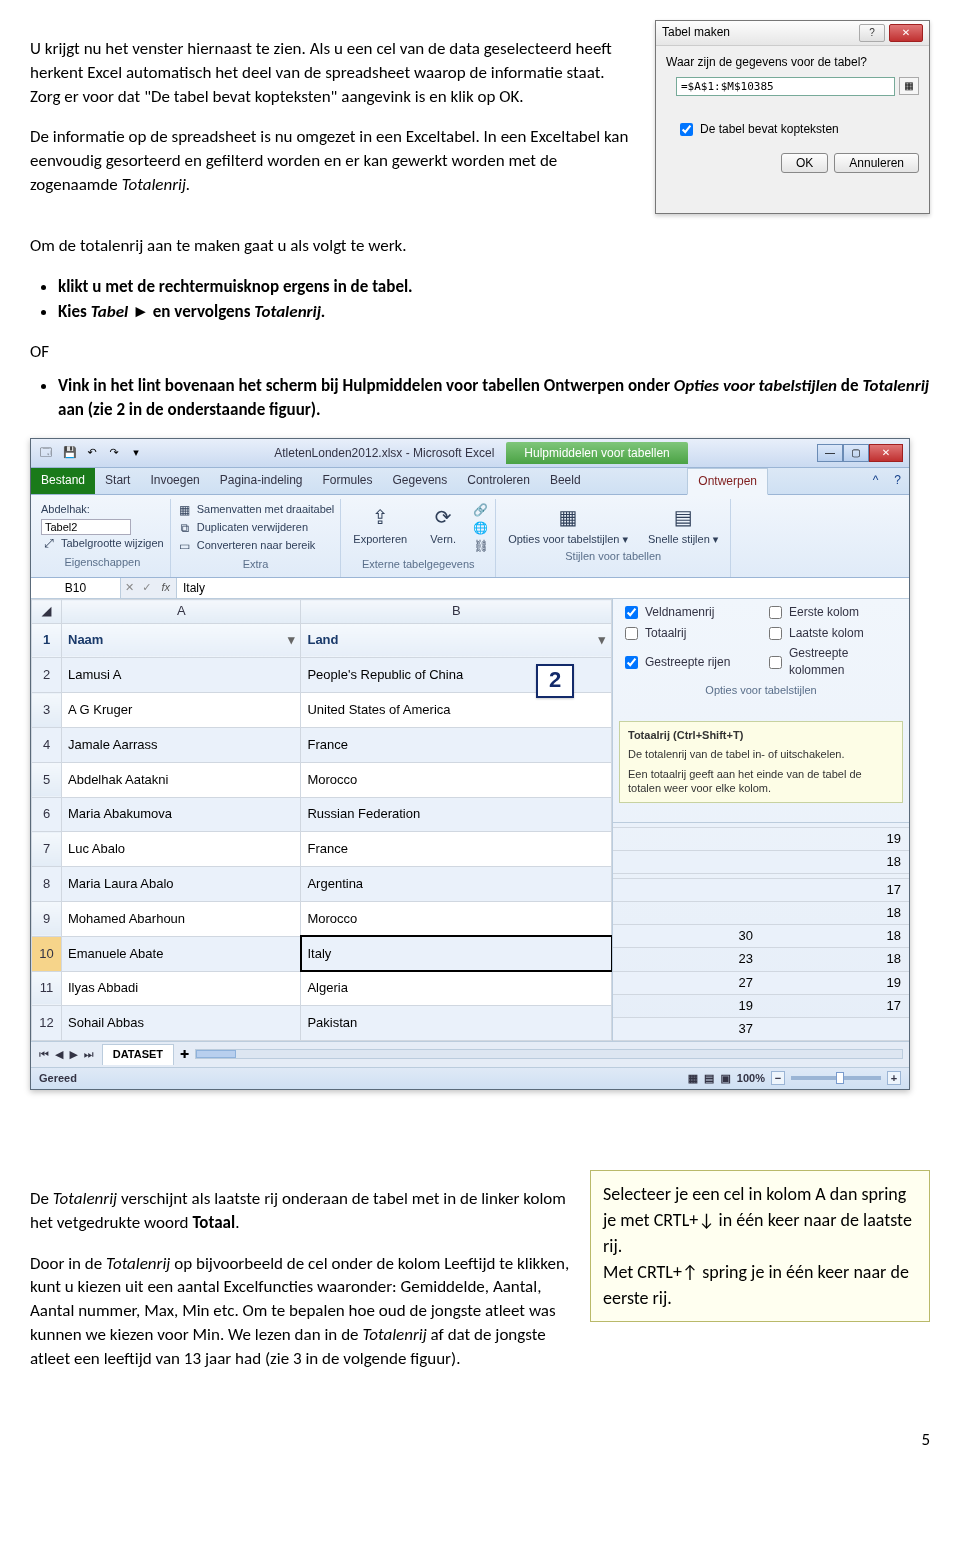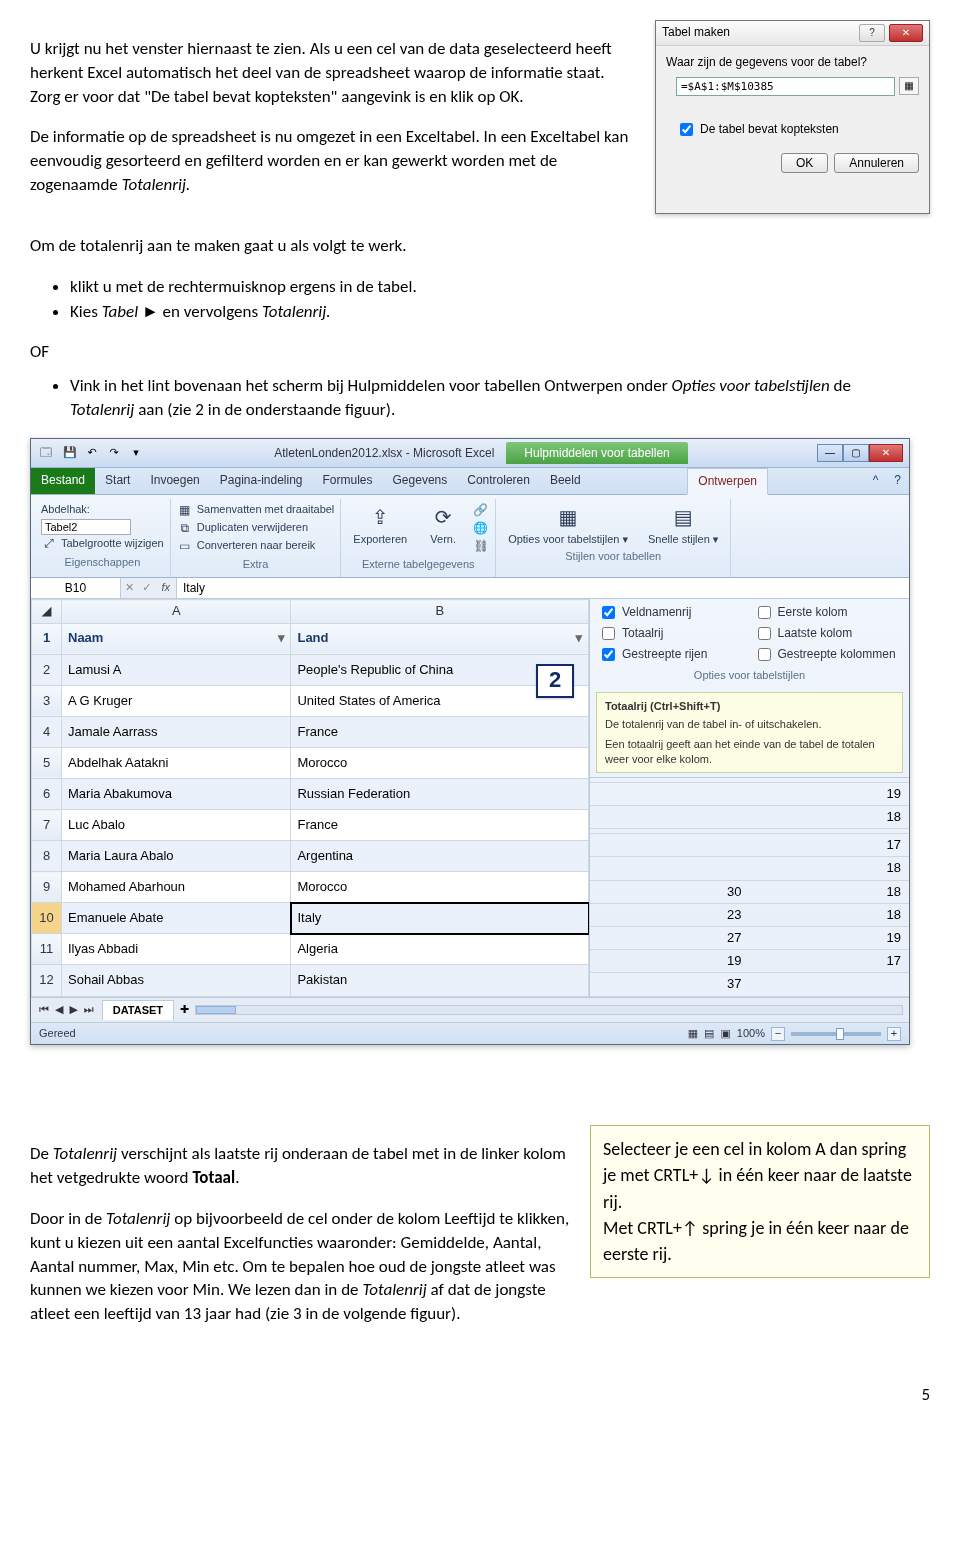--- a/index.html
+++ b/index.html
@@ -62,21 +62,21 @@
     padding: 6px 10px 10px;
   }
   .dlg-btn {
     padding: 2px 14px; font-size: 12px;
     border: 1px solid #888; border-radius: 3px;
     background: linear-gradient(#fdfdfd,#e4e4e4);
   }
 
   .italic { font-style: italic; }
   ul { margin: 4px 0 16px 28px; padding: 0; }
-  li { margin: 2px 12px; }
+  li { margin: 2px 0; font-weight: bold; }
   .of { margin: 0 0 10px 0; }
 
   
   .excel {
     border: 1px solid #5a6a7a; width: 880px; font-family: "Segoe UI", Tahoma, sans-serif;
     font-size: 11px; box-shadow: 0 2px 6px rgba(0,0,0,.25); margin-bottom: 80px;
     position: relative;
   }
   .ex-title {
     display:flex; align-items:center; justify-content:space-between;
@@ -129,22 +129,22 @@
   .grid table { border-collapse: collapse; flex:1; font-size:13px; }
   .grid th, .grid td { border:1px solid #d0d7e0; padding:2px 6px; text-align:left; }
   .grid thead th { background: linear-gradient(#f4f8fc,#e3ecf6); font-weight:normal; text-align:center; color:#334; }
   .grid .rownum { background: linear-gradient(#f4f8fc,#e3ecf6); text-align:center; width:30px; color:#334; }
   .grid tr.header-row td { background: linear-gradient(#f5f9fd,#e6eef8); font-weight:bold; color:#1a3a6a; }
   .grid tr.band td { background:#eaf1fa; }
   .grid tr.sel .rownum { background:#f6d48a; }
   .grid tr.sel td:nth-child(3) { outline:2px solid #000; outline-offset:-1px; }
 
   .sidepanel {
-    width: 320px; border-left:1px solid #bcd; background: linear-gradient(#f1f6fc,#e6eef8);
-    font-size:12px; display:flex; flex-direction:column;
+    width: 297px; border-left:1px solid #bcd; background: linear-gradient(#f1f6fc,#e6eef8);
+    font-size:12px; display:flex; flex-direction:column;gap:15px;
   }
   .optgrid { display:grid; grid-template-columns: 1fr 1fr; gap:2px 8px; padding:4px 8px; }
   .optgrid label { display:flex; align-items:center; gap:4px; color:#334; }
   .optgrid .sub { grid-column: 1 / -1; text-align:center; color:#5a6f8a; font-size:11px; padding-top:2px;}
   .tooltip {
     margin:4px 6px; border:1px solid #c7d2a0; background:#fdfde6; padding:6px 8px;
     color:#333; font-size:11px; line-height:1.3;
   }
   .tooltip .tt-title { font-weight:bold; margin-bottom:4px; }
 
@@ -156,21 +156,21 @@
     box-shadow:0 1px 2px rgba(0,0,0,.2);
   }
 
   .sheet-tabs { display:flex; align-items:center; background:#e5ecf6; border-top:1px solid #bcd; padding:2px 6px; gap:6px; font-size:11px;}
   .sheet-tabs .nav { display:flex; gap:2px; }
   .sheet-tabs .nav span { padding:0 2px; color:#334; }
   .sheet-tabs .sheetname { background:#fff; border:1px solid #bcd; border-bottom:none; padding:2px 10px; font-weight:bold;}
   .sheet-tabs .track { flex:1; height:10px; background:#dde6f1; border:1px solid #bcd; position:relative;}
   .sheet-tabs .thumb { position:absolute; left:0; top:0; height:100%; width:40px; background:#b8cfee; border:1px solid #8fb2db;}
 
-  .status { display:flex; align-items:center; justify-content:space-between; background:linear-gradient(#dfe9f6,#cfe0f3); padding:3px 8px; font-size:11px; color:#334; border-top:1px solid #bcd;}
+  .status { display:flex; align-items:center; justify-content:space-between; background:linear-gradient(#dfe9f6,#cfe0f3); padding:3px 8px; font-size:11px; color:#334; border-top:1px solid #bcd;font-weight:bold;}
   .status .zoom { display:flex; align-items:center; gap:6px;}
   .zoom .zbtn { width:14px; height:14px; border:1px solid #9bb5d5; background:#eef5fc; display:inline-flex; align-items:center; justify-content:center;}
   .zoom .zslider { width:90px; height:4px; background:#9bb5d5; position:relative;}
   .zoom .zslider .zthumb { position:absolute; left:45px; top:-4px; width:8px; height:12px; background:#fff; border:1px solid #7a9bcd;}
 
   .bottom-row { display:flex; gap:12px; align-items:flex-start; }
   .bottom-body { flex:1; }
   .tipbox {
     width:340px; background:#fffff0; border:1px solid #b9b96a;
     padding:10px 12px; font-size:18px; line-height:1.45;

